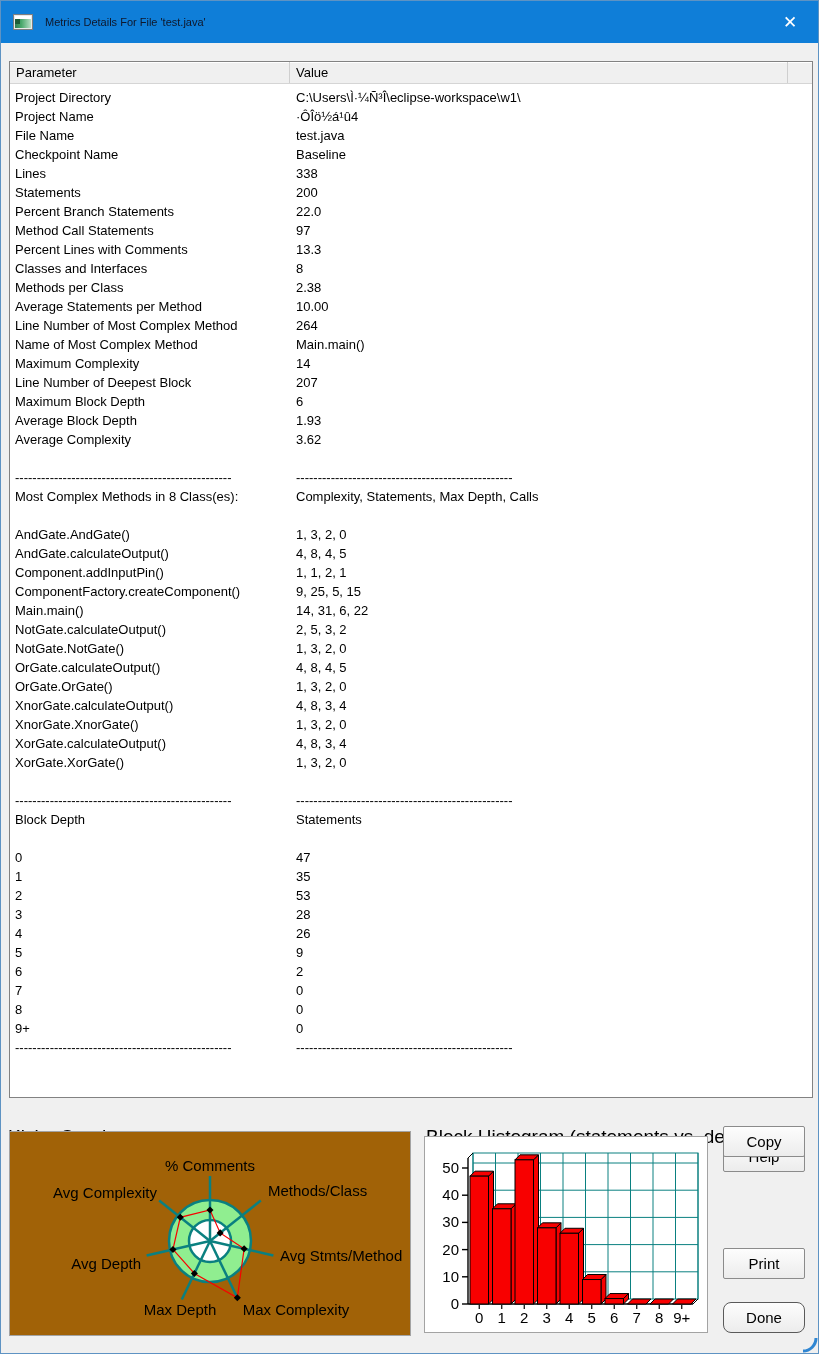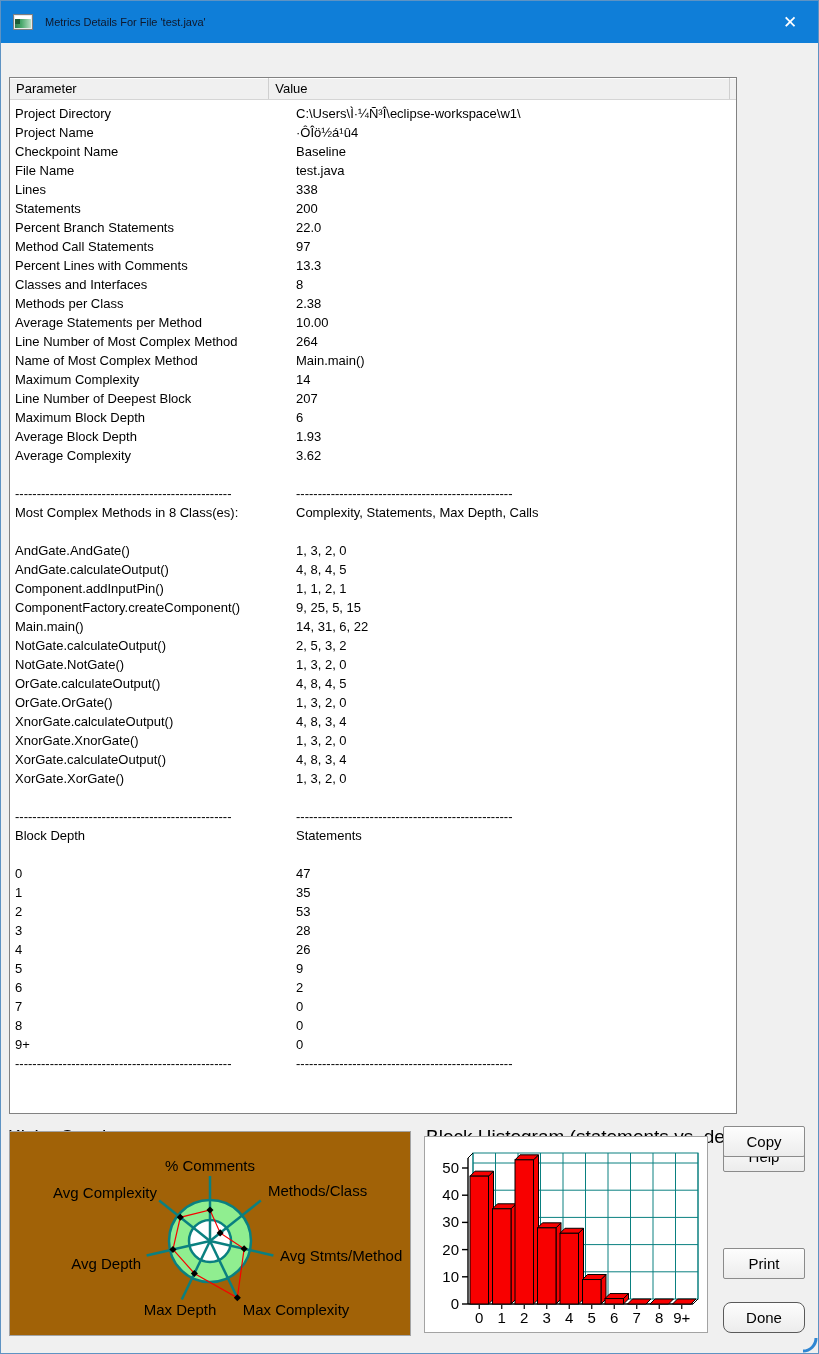--- a/index.html
+++ b/index.html
@@ -13,21 +13,21 @@
   
   .titlebar{position:absolute;left:0;top:0;width:100%;height:42px;background:#0f7ed8;display:flex;align-items:center;}
   .app-icon{position:absolute;left:12px;top:13px;width:20px;height:16px;background:#e9e9e9;border:1px solid #7e7e7e;}
   .app-icon .strip{position:absolute;left:1px;top:1px;right:1px;height:3px;background:#fff;}
   .app-icon .body{position:absolute;left:1px;top:4px;right:1px;bottom:1px;background:linear-gradient(90deg,#2f7d52,#49a86b 40%,#b9dfc6);}
   .app-icon .sq{position:absolute;left:1px;top:4px;width:5px;height:5px;background:#1d5c38;}
   .title-text{position:absolute;left:44px;top:0;line-height:42px;font-size:11px;color:#0f172a;white-space:nowrap;}
   .close-btn{position:absolute;right:8px;top:0;width:40px;height:42px;color:#fff;font-size:17px;font-weight:300;
     display:flex;align-items:center;justify-content:center;cursor:default;}
   
-  .listctl{position:absolute;left:8px;top:60px;width:728px;height:1037px;background:#fff;border:1px solid #828282;margin-top:16px;}
+  .listctl{position:absolute;left:8px;top:60px;width:804px;height:1037px;background:#fff;border:1px solid #828282;}
   .lheader{position:absolute;left:0;top:0;width:100%;height:22px;background:#f0f0f0;border-bottom:1px solid #d5d5d5;display:flex;}
   .hcell{position:relative;height:100%;font-size:13px;padding:3px 0 0 6px;border-right:1px solid #cfcfcf;box-shadow:inset 0 1px 0 #fff;white-space:nowrap;overflow:hidden;}
   .hcell.c0{width:280px;}
   .hcell.c1{width:498px;}
   .hcell.c2{flex:1;border-right:none;}
   .rows{position:absolute;left:0;top:23px;right:0;bottom:0;overflow:hidden;padding-top:3px;}
   .trow{position:relative;height:19px;font-size:13px;white-space:pre;}
   .pcol{position:absolute;left:5px;top:2px;}
   .vcol{position:absolute;left:286px;top:2px;}
   
@@ -68,22 +68,22 @@
 
   <div class="listctl">
     <div class="lheader">
       <div class="hcell c0">Parameter</div>
       <div class="hcell c1">Value</div>
       <div class="hcell c2"></div>
     </div>
     <div class="rows">
         <div class="trow"><span class="pcol">Project Directory</span><span class="vcol">C:\Users\Ì·¼Ñ³Î\eclipse-workspace\w1\</span></div>
         <div class="trow"><span class="pcol">Project Name</span><span class="vcol">·ÔÎö½á¹û4</span></div>
+        <div class="trow"><span class="pcol">File Name</span><span class="vcol">test.java</span></div>
         <div class="trow"><span class="pcol">Checkpoint Name</span><span class="vcol">Baseline</span></div>
-        <div class="trow"><span class="pcol">File Name</span><span class="vcol">test.java</span></div>
         <div class="trow"><span class="pcol">Lines</span><span class="vcol">338</span></div>
         <div class="trow"><span class="pcol">Statements</span><span class="vcol">200</span></div>
         <div class="trow"><span class="pcol">Percent Branch Statements</span><span class="vcol">22.0</span></div>
         <div class="trow"><span class="pcol">Method Call Statements</span><span class="vcol">97</span></div>
         <div class="trow"><span class="pcol">Percent Lines with Comments</span><span class="vcol">13.3</span></div>
         <div class="trow"><span class="pcol">Classes and Interfaces</span><span class="vcol">8</span></div>
         <div class="trow"><span class="pcol">Methods per Class</span><span class="vcol">2.38</span></div>
         <div class="trow"><span class="pcol">Average Statements per Method</span><span class="vcol">10.00</span></div>
         <div class="trow"><span class="pcol">Line Number of Most Complex Method</span><span class="vcol">264</span></div>
         <div class="trow"><span class="pcol">Name of Most Complex Method</span><span class="vcol">Main.main()</span></div>

